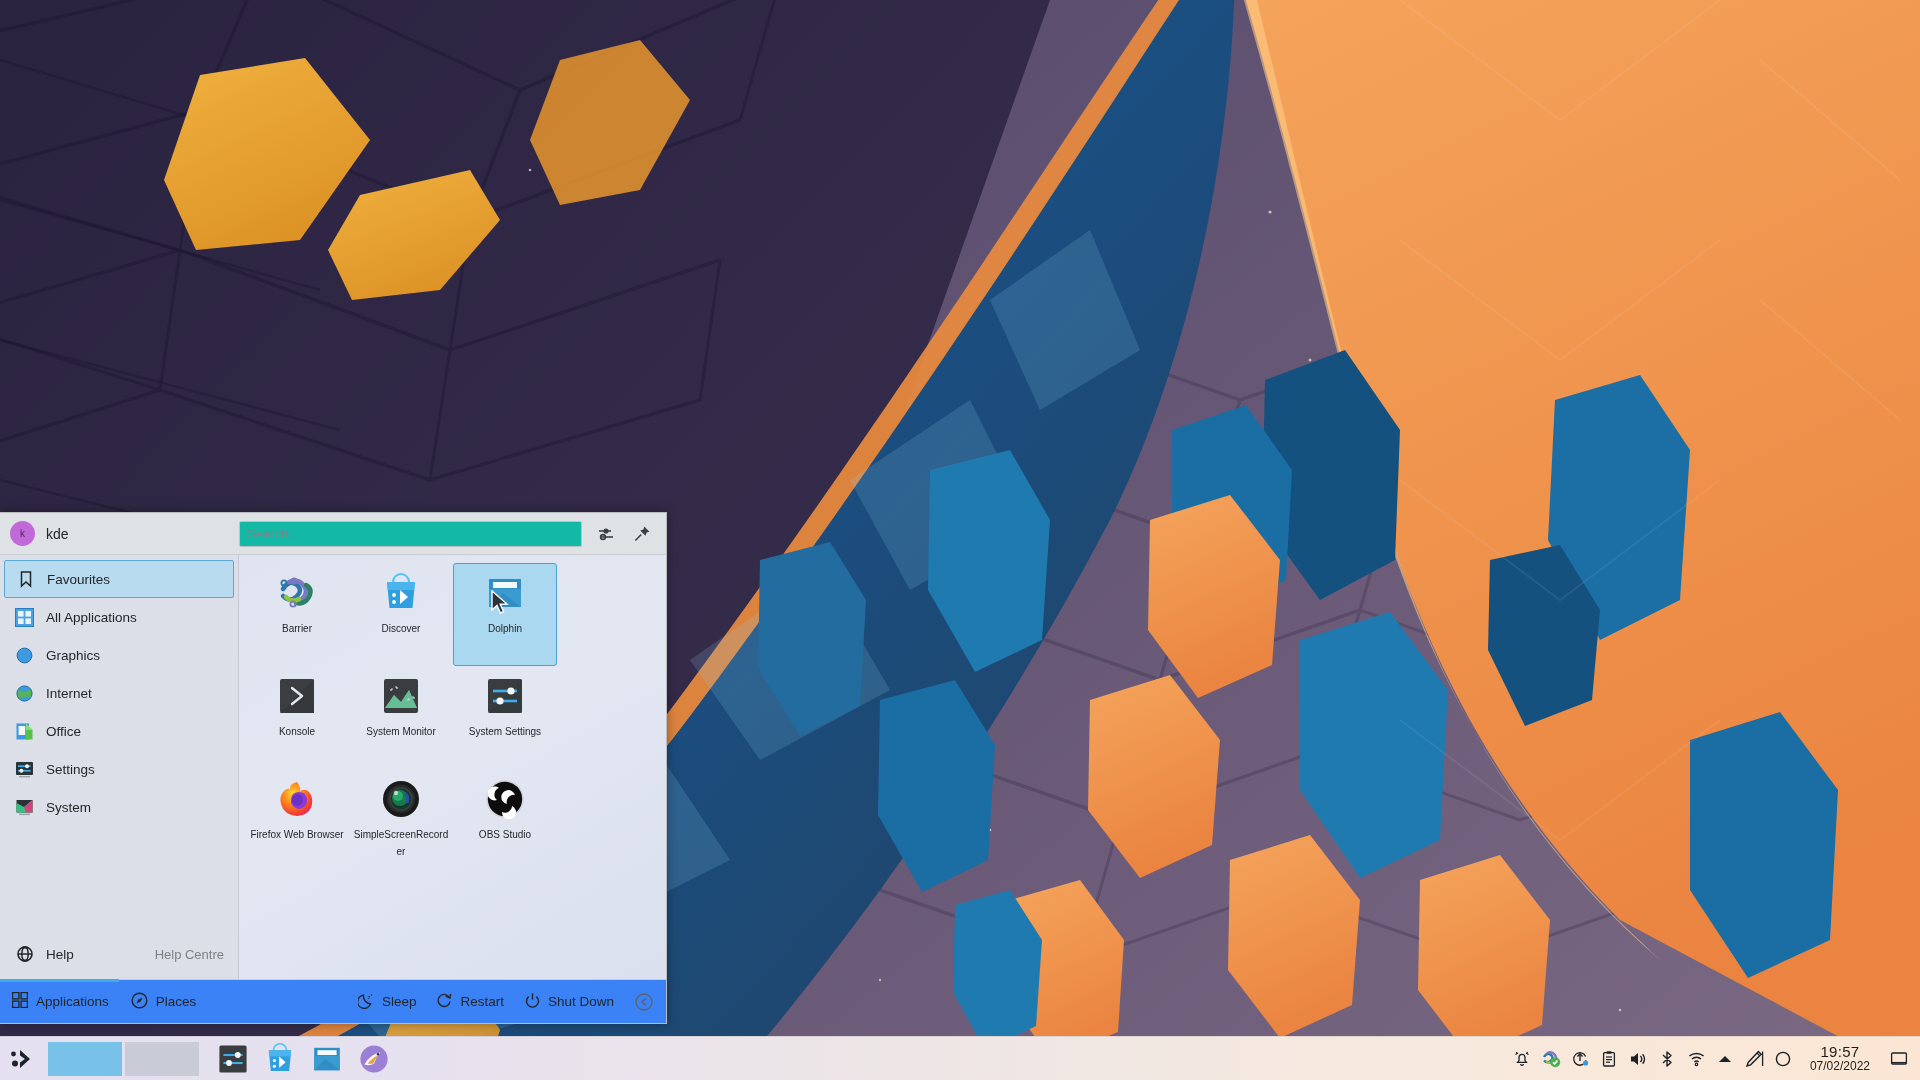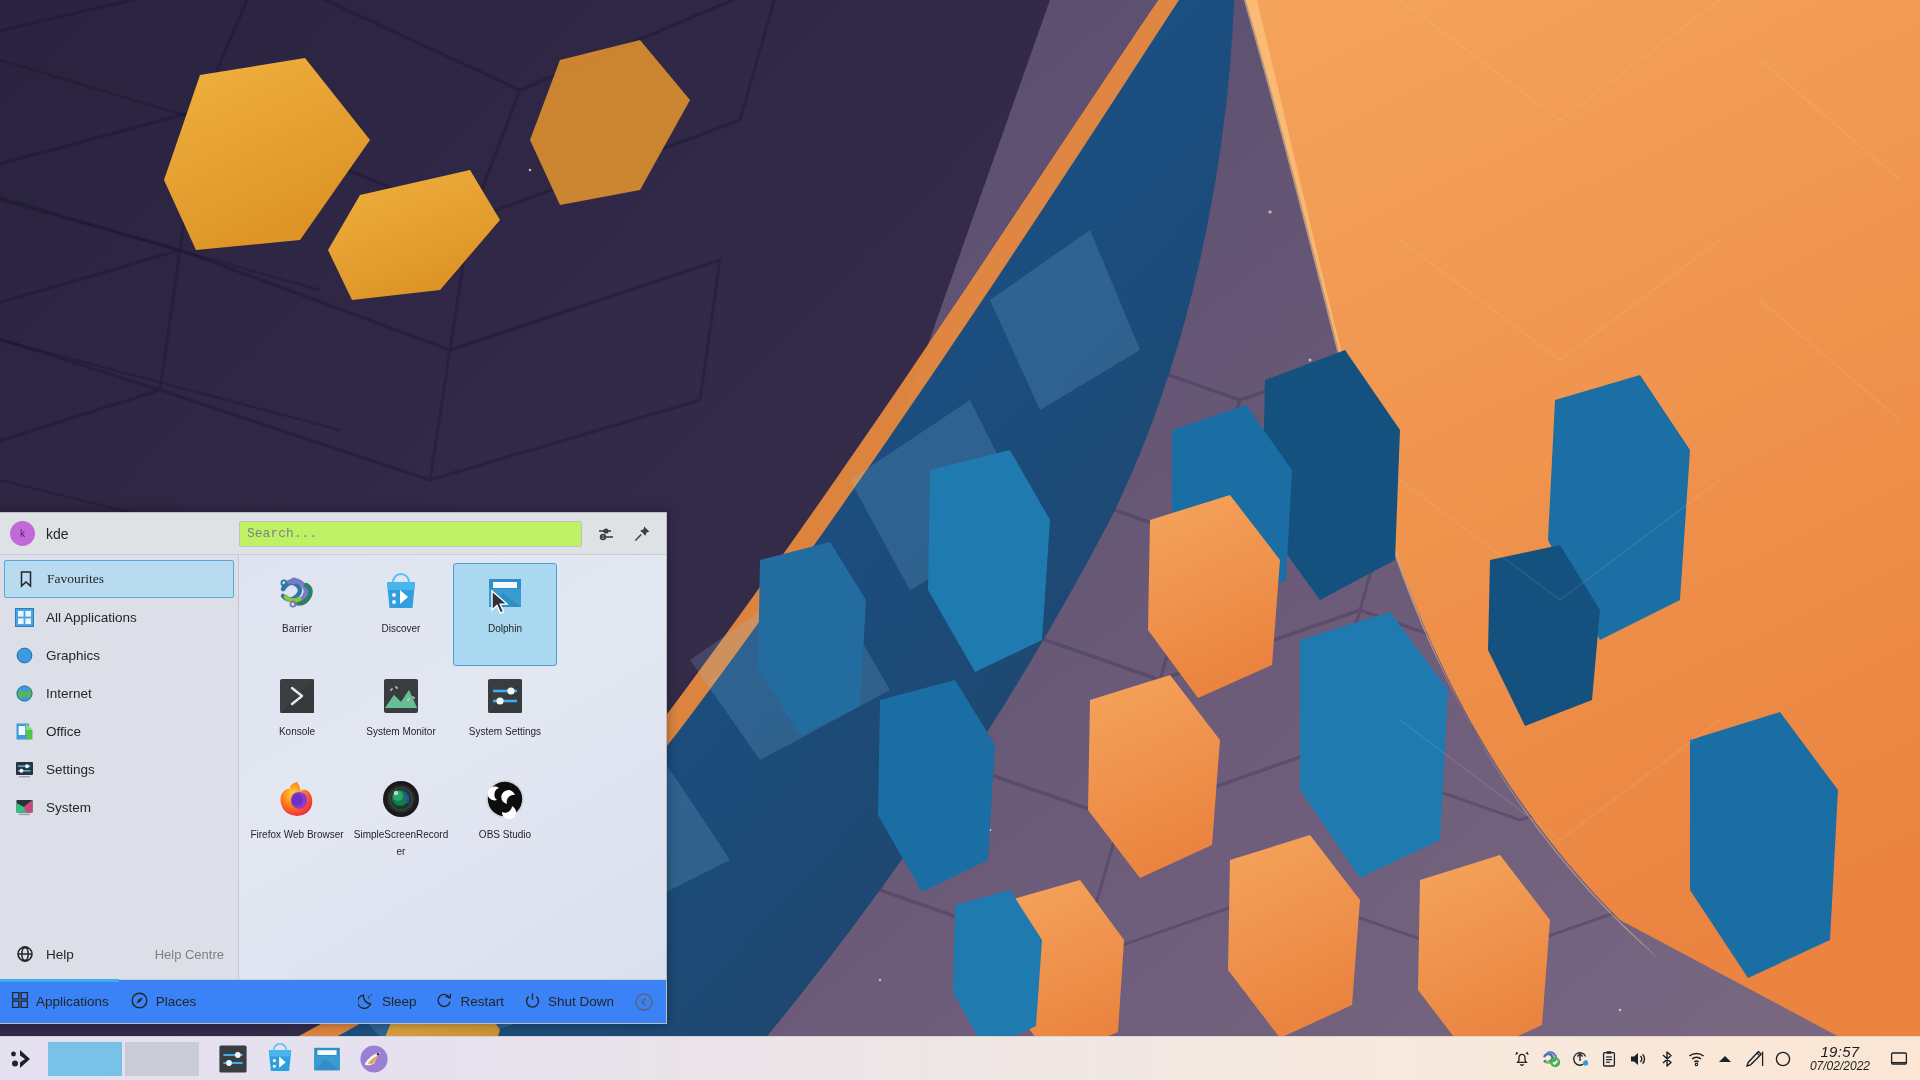--- a/index.html
+++ b/index.html
@@ -38,24 +38,24 @@
   .avatar {
     width:25px; height:25px; border-radius:50%;
     background:#c169d8;
     color:#4d2a57; font-size:10px;
     display:flex; align-items:center; justify-content:center;
   }
   .kf-username { font-size:14px; color:#232629; }
   .kf-searchwrap { flex:1; display:flex; align-items:center; gap:12px; padding-right:12px; }
   .kf-search {
     flex:1; height:26px;
-    background:#bef264;
+    background:#14b8a6;
     border:1px solid #bdc1c5; border-radius:2px;
     padding:0 7px;
-    font-family:Liberation Mono, monospace;
+    font-family:Liberation Sans, sans-serif;
     font-size:13px; color:#232629;
     outline:none;
   }
   .kf-search::placeholder { color:#7f8386; }
   .hdr-btn { width:24px; height:24px; display:flex; align-items:center; justify-content:center; cursor:pointer; }
 
   .kf-body { flex:1; display:flex; min-height:0; }
 
   
   .kf-sidebar {
@@ -65,21 +65,21 @@
     display:flex; flex-direction:column;
     padding-top:5px;
   }
   .cat {
     height:38px; display:flex; align-items:center; gap:11px;
     padding:0 10px; margin:0 4px;
     color:#232629; font-size:13.5px;
     cursor:pointer; border-radius:2px;
   }
   .cat .ci { width:21px; height:21px; flex:0 0 21px; display:flex; align-items:center; justify-content:center; }
-  .cat.sel { background:#b8dbf0; border:1px solid #5ba8d8;font-family:Liberation Serif, serif; }
+  .cat.sel { background:#b8dbf0; border:1px solid #5ba8d8; }
   .cat-spacer { flex:1; }
   .cat-help { display:flex; align-items:center; justify-content:space-between; }
   .cat-help .right { color:#7d8184; font-size:13px; }
 
   
   .kf-grid {
     flex:1; padding:8px 6px 0 6px;
     background:linear-gradient(150deg,#dfe4f0 0%,#e2e7f2 45%,#dbe0ee 100%);
     display:flex; flex-wrap:wrap; align-content:flex-start;
     overflow:hidden;
@@ -114,21 +114,20 @@
   .pwr-item { display:flex; align-items:center; gap:7px; cursor:pointer; font-size:13.5px; color:#232629; }
   .collapse { width:20px; height:20px; cursor:pointer; }
 
   
   #taskbar {
     position:absolute; left:0; bottom:0; width:1920px; height:44px;
     background:linear-gradient(90deg,#e4e0f0 0%,#e6e1ee 22%,#eee6e6 48%,#f6e9de 72%,#fbe6d4 100%);
     display:flex; align-items:center;
     z-index:40;
     border-top:1px solid rgba(0,0,0,.08);
-    font-style:italic;
   }
   .tb-launcher { width:44px; height:44px; display:flex; align-items:center; justify-content:center; cursor:pointer; }
   .pager { display:flex; gap:3px; align-items:center; margin-left:4px; }
   .desk { width:74px; height:34px; cursor:pointer; }
   .desk.on { background:#78c1e8; }
   .desk.off { background:#c9cbd6; }
   .tb-apps { display:flex; align-items:center; gap:7px; margin-left:14px; }
   .tb-app { width:40px; height:40px; display:flex; align-items:center; justify-content:center; cursor:pointer; }
   .tray { margin-left:auto; display:flex; align-items:center; gap:0px; padding-right:4px; }
   .tray-ic { width:29px; height:40px; display:flex; align-items:center; justify-content:center; cursor:pointer; }

